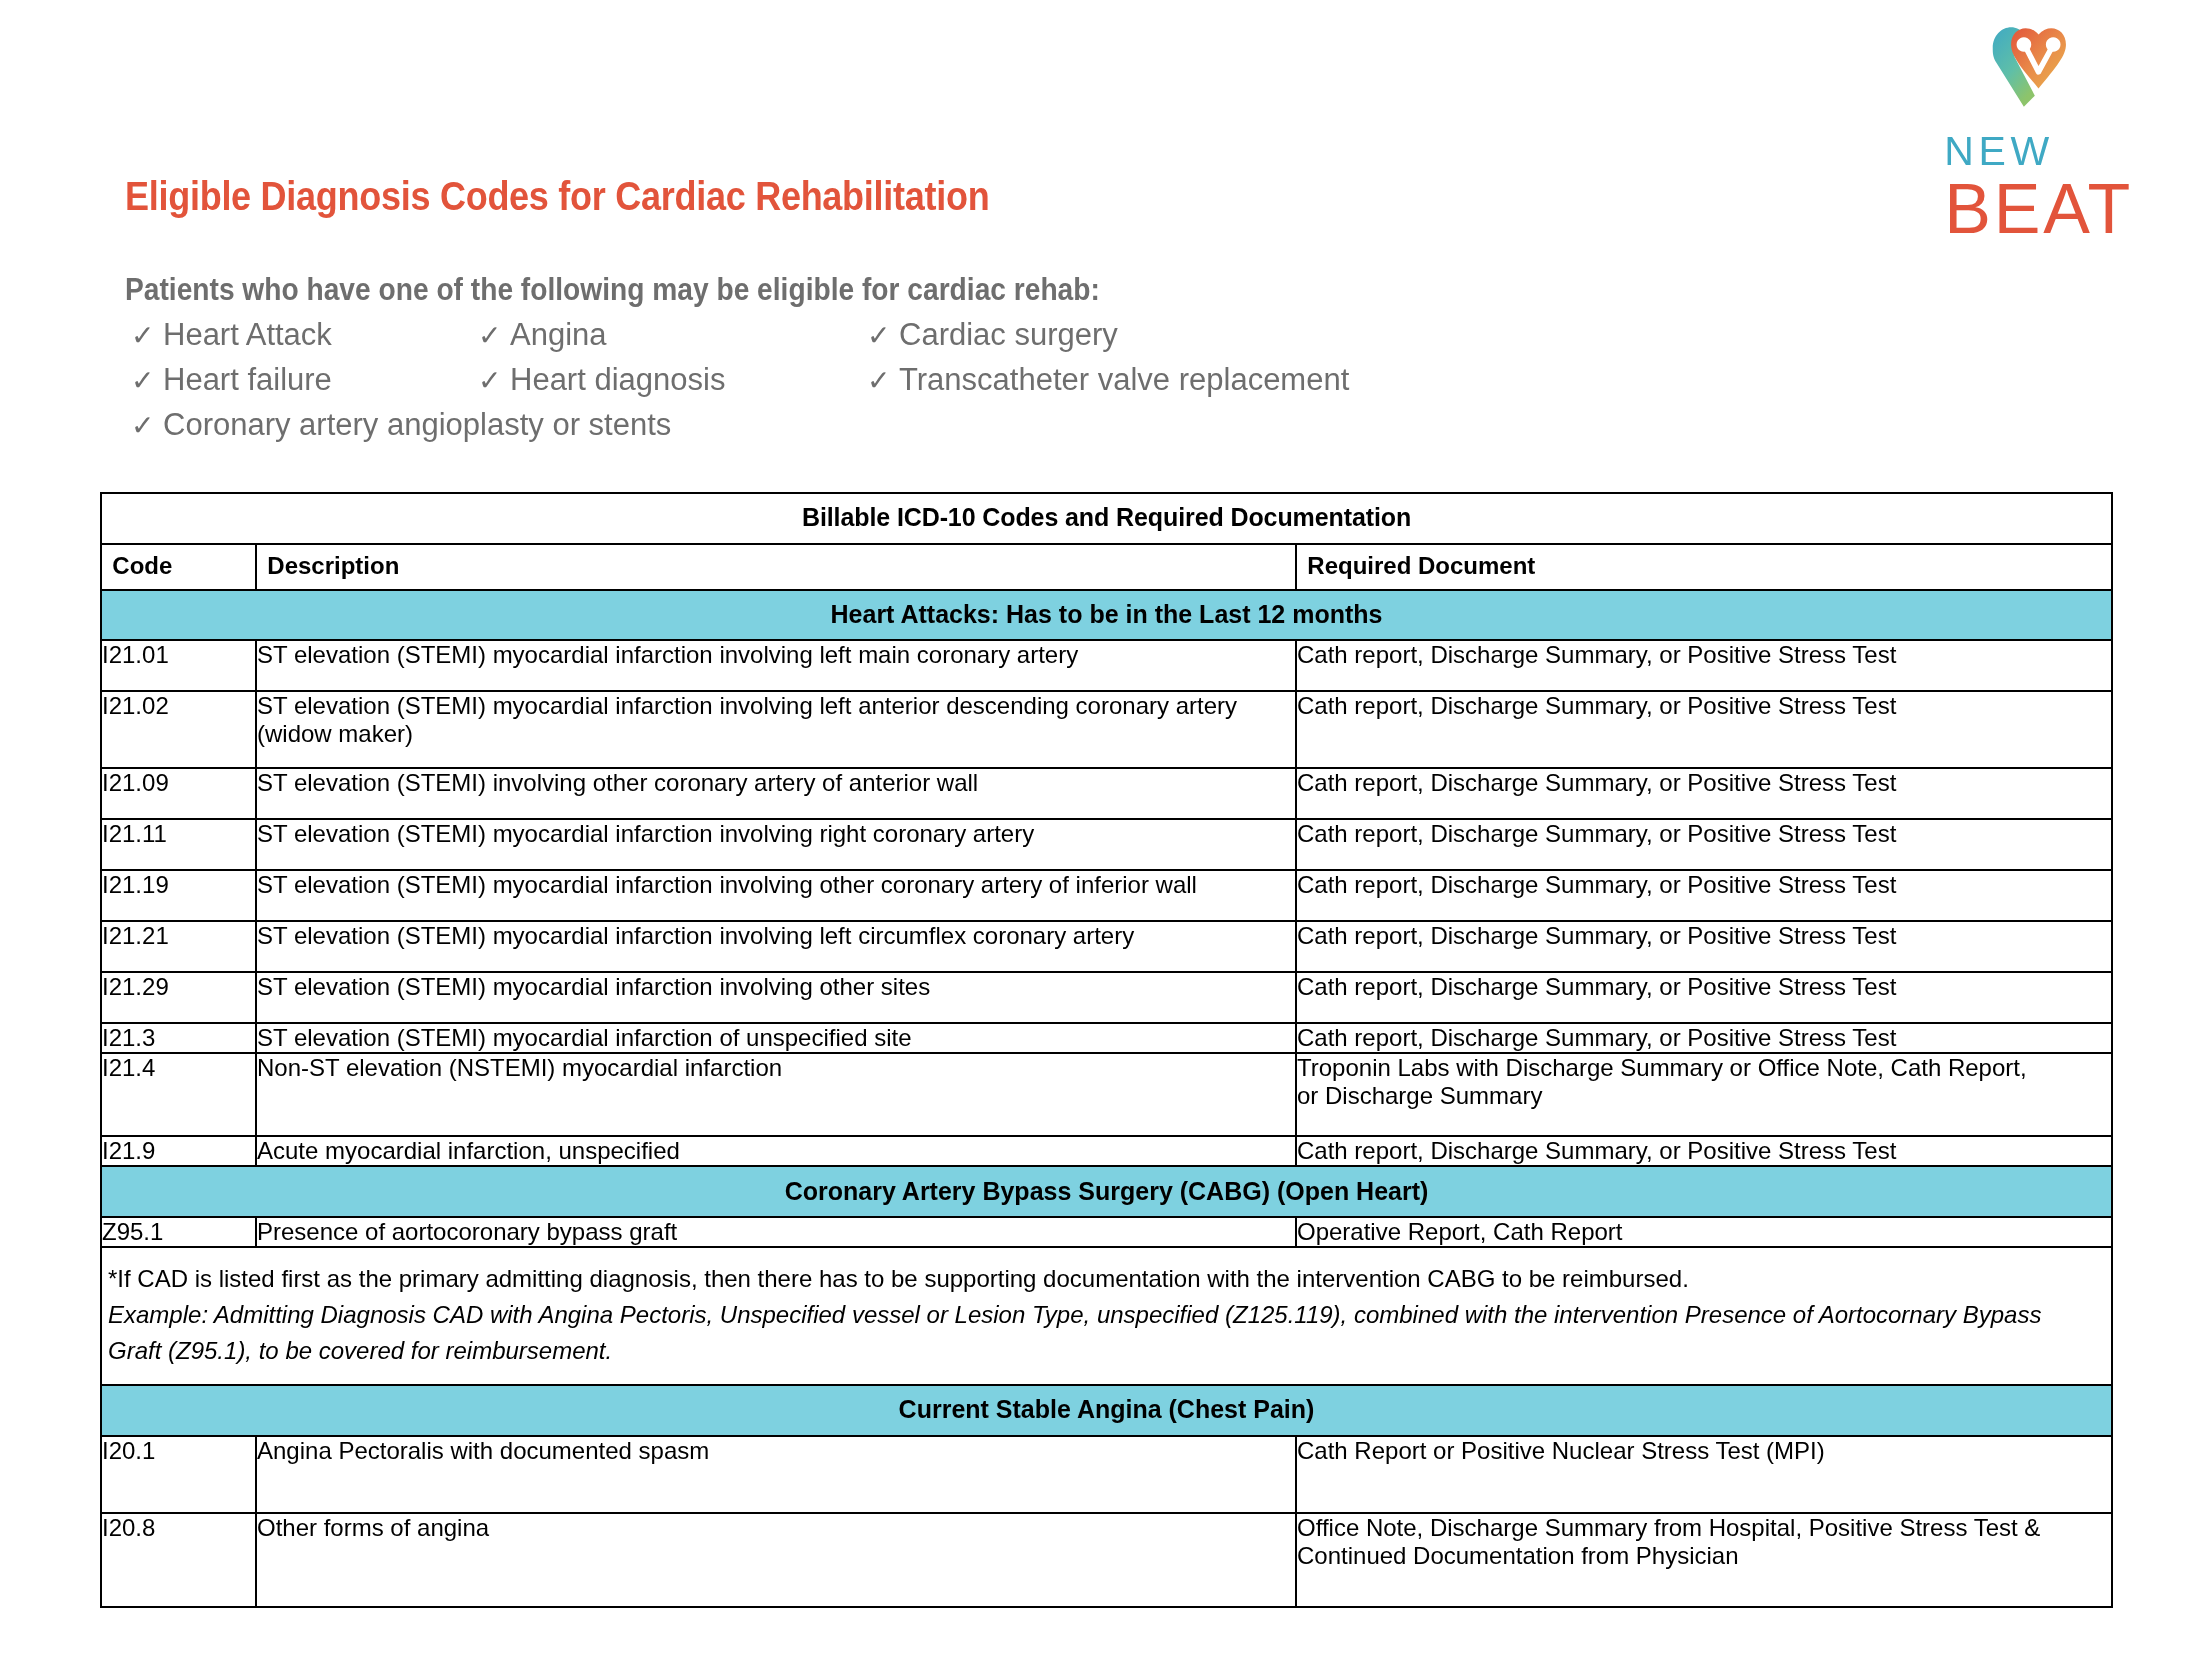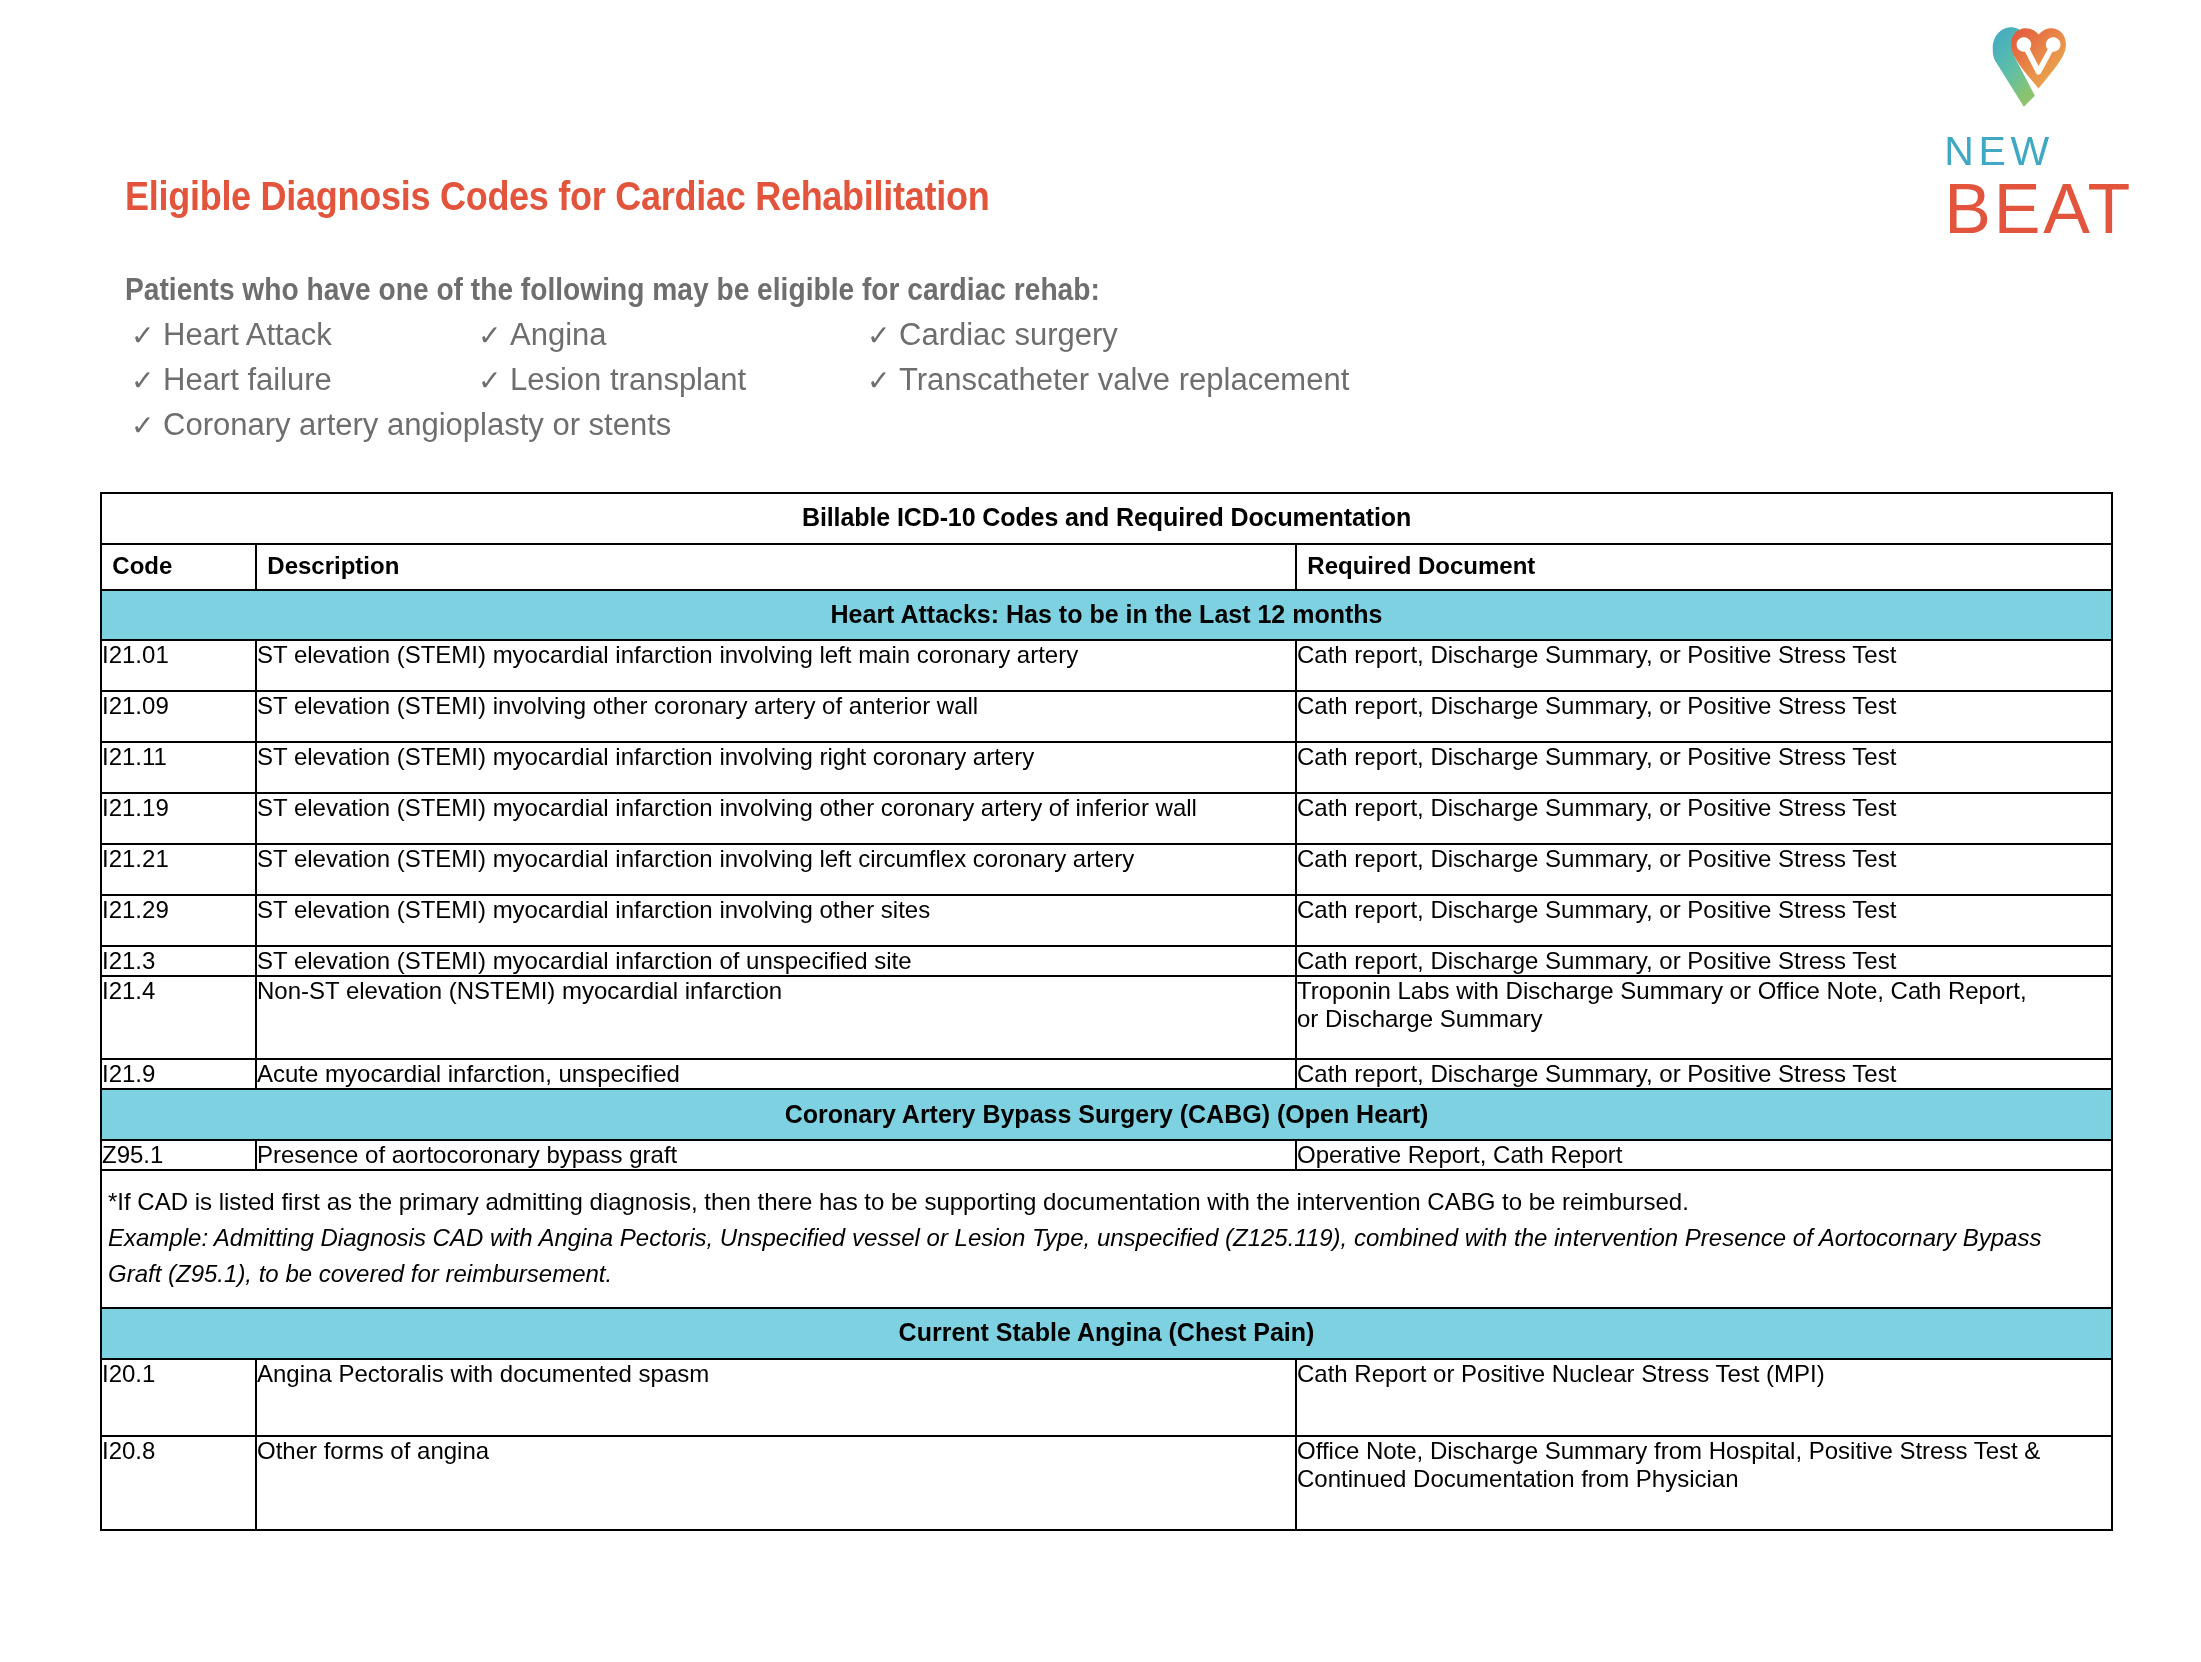--- a/index.html
+++ b/index.html
@@ -198,21 +198,21 @@
       <span>Cardiac surgery</span>
     </span>
   </div>
   <div class="check-row">
     <span class="check-item col-a">
       <span class="tick">✓</span>
       <span>Heart failure</span>
     </span>
     <span class="check-item col-b">
       <span class="tick">✓</span>
-      <span>Lesion transplant</span>
+      <span>Heart diagnosis</span>
     </span>
     <span class="check-item col-c">
       <span class="tick">✓</span>
       <span>Transcatheter valve replacement</span>
     </span>
   </div>
   <div class="check-row">
     <span class="check-item col-a">
       <span class="tick">✓</span>
       <span>Coronary artery angioplasty or stents</span>
@@ -238,20 +238,25 @@
 
     <tr class="section-row">
       <td colspan="3">Heart Attacks: Has to be in the Last 12 months</td>
     </tr>
 
     <tr class="data-row">
       <td class="cellpad">I21.01</td>
       <td class="cellpad">ST elevation (STEMI) myocardial infarction involving left main coronary artery</td>
       <td class="cellpad">Cath report, Discharge Summary, or Positive Stress Test</td>
     </tr>
+    <tr class="row-tall">
+      <td class="cellpad">I21.02</td>
+      <td class="cellpad">ST elevation (STEMI) myocardial infarction involving left anterior descending coronary artery (widow maker)</td>
+      <td class="cellpad">Cath report, Discharge Summary, or Positive Stress Test</td>
+    </tr>
     <tr class="data-row">
       <td class="cellpad">I21.09</td>
       <td class="cellpad">ST elevation (STEMI) involving other coronary artery of anterior wall</td>
       <td class="cellpad">Cath report, Discharge Summary, or Positive Stress Test</td>
     </tr>
     <tr class="data-row">
       <td class="cellpad">I21.11</td>
       <td class="cellpad">ST elevation (STEMI) myocardial infarction involving right coronary artery</td>
       <td class="cellpad">Cath report, Discharge Summary, or Positive Stress Test</td>
     </tr>

